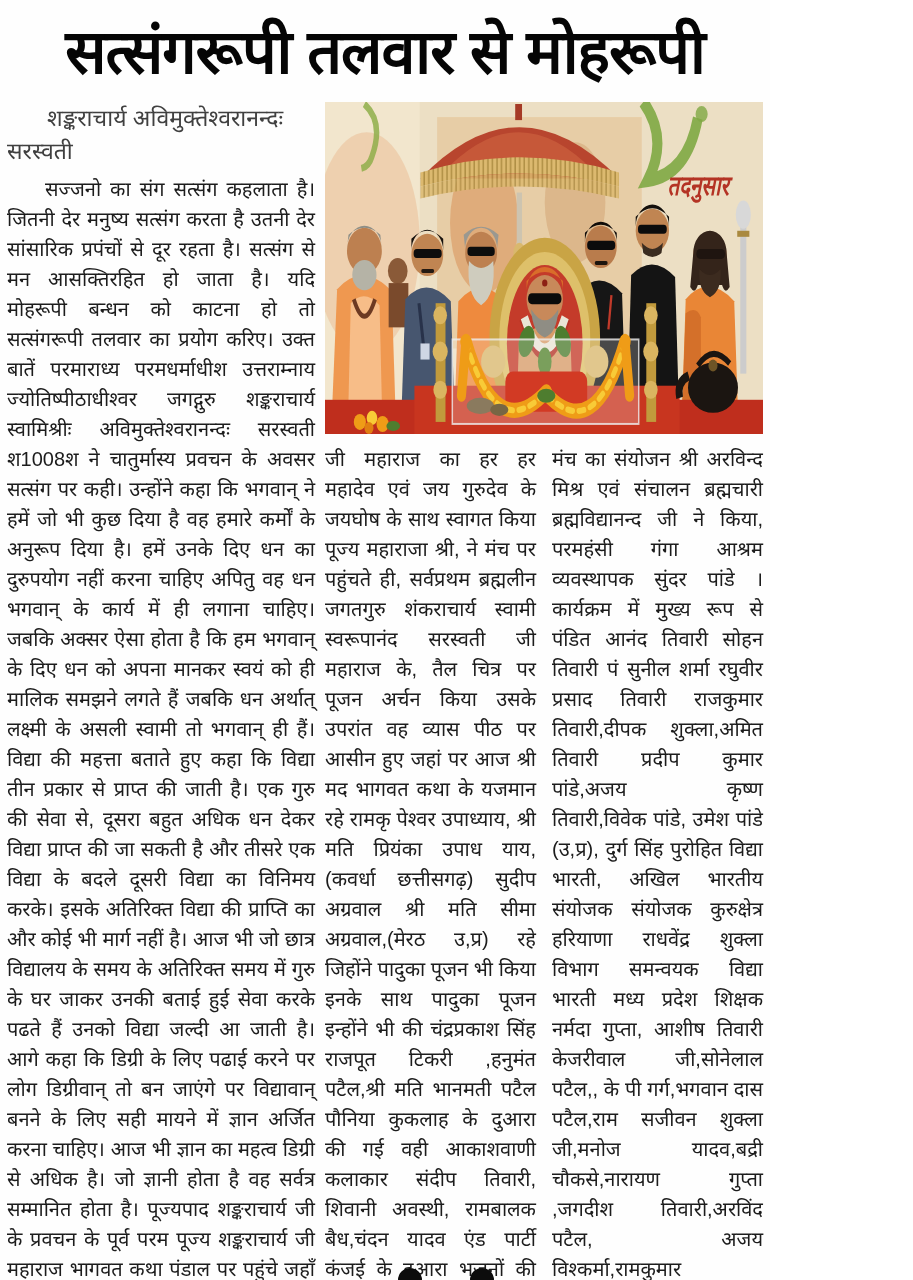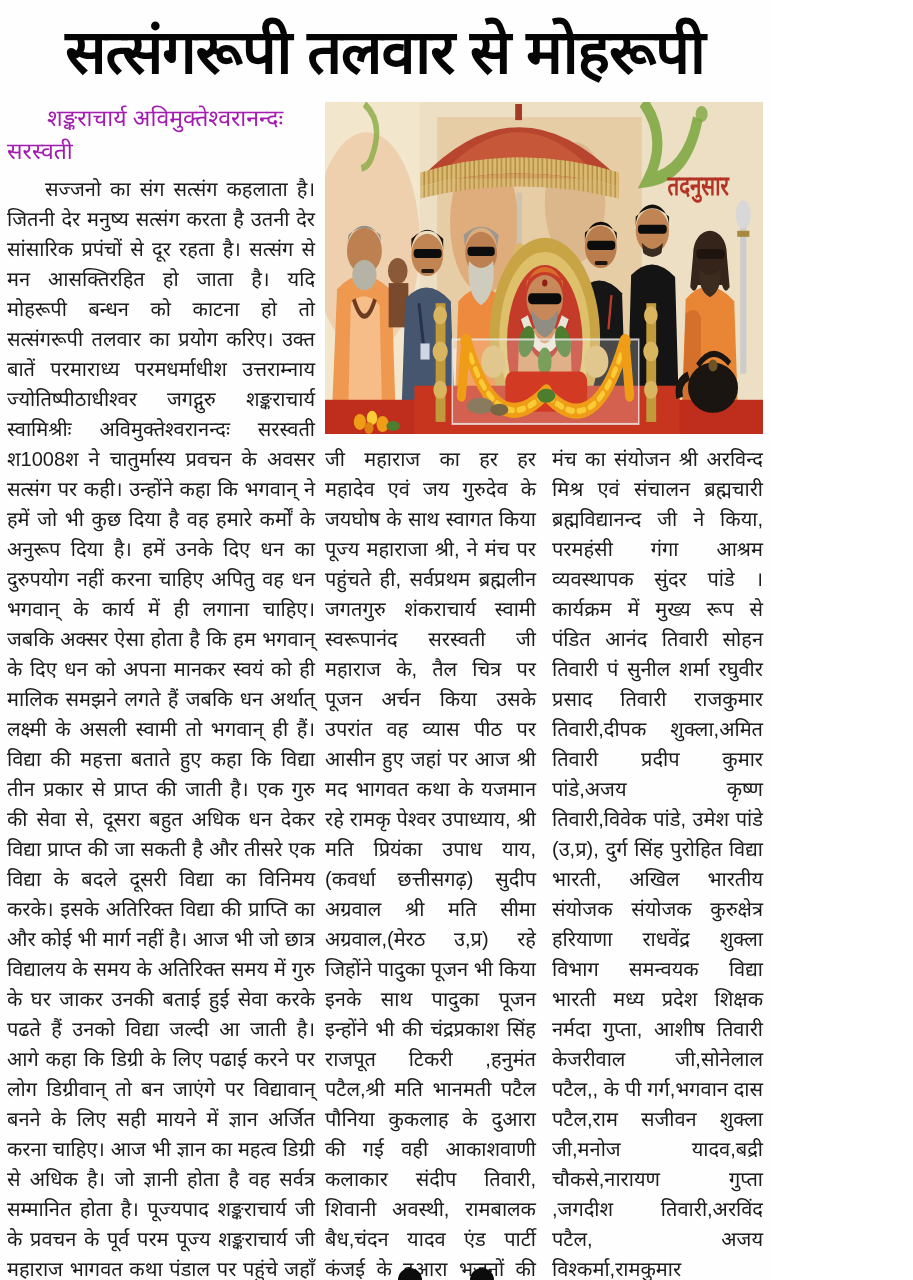--- a/index.html
+++ b/index.html
@@ -11,31 +11,31 @@
   .page{position:relative;width:770px;height:1280px;background:#fefefe;overflow:hidden;}
   .headline{
     margin:0;padding:14px 10px 6px 10px;text-align:center;
     font-size:61px;line-height:76px;font-weight:800;color:#050505;
     letter-spacing:-1px;
   }
   .headline .hl{display:block;}
   .content{display:flex;gap:10px;padding:6px 7px 0 7px;align-items:flex-start;}
   .col-left{width:308px;flex:none;}
   .byline{
-    margin:0 0 6px 0;font-size:23px;line-height:33px;color:#a21caf;
+    margin:0 0 6px 0;font-size:23px;line-height:33px;color:#404040;
     text-indent:40px;text-align:left;
   }
   .body-text{
     margin:0;font-size:20px;line-height:30px;text-align:justify;
     text-justify:inter-word;color:#1c1c1c;
   }
   .indent{text-indent:38px;}
   .right-wrap{flex:1;min-width:0;}
   .photo{
-    width:100%;height:332px;overflow:hidden;background:#ecdfc4;
+    width:100%;height:332px;overflow:hidden;background:#ecdfc4;font-style:italic;
   }
   .photo svg{display:block;width:100%;height:100%;}
   svg text{font-family:inherit;}
   .cols2{display:flex;gap:16px;margin-top:10px;}
   .cols2 .col{flex:1;min-width:0;}
   .bdot{position:absolute;width:24px;height:24px;border-radius:50%;background:#0c0c0c;}
   .bdot1{left:398px;top:1268px;}
   .bdot2{left:470px;top:1268px;}
   .bdot3{left:779px;top:1268px;}
 </style>

